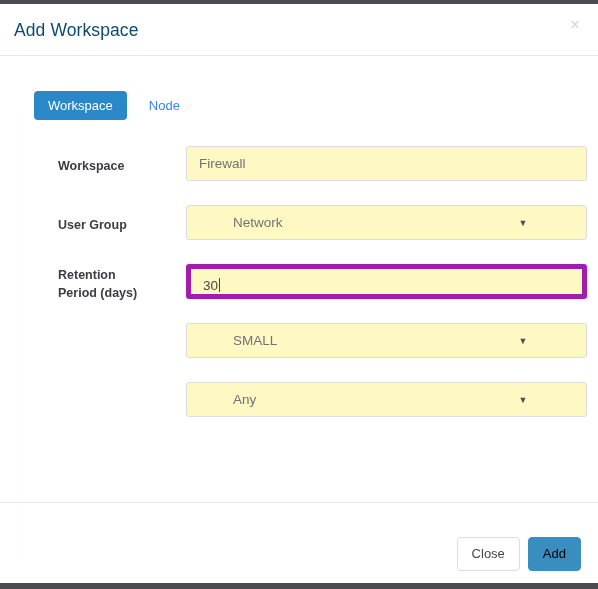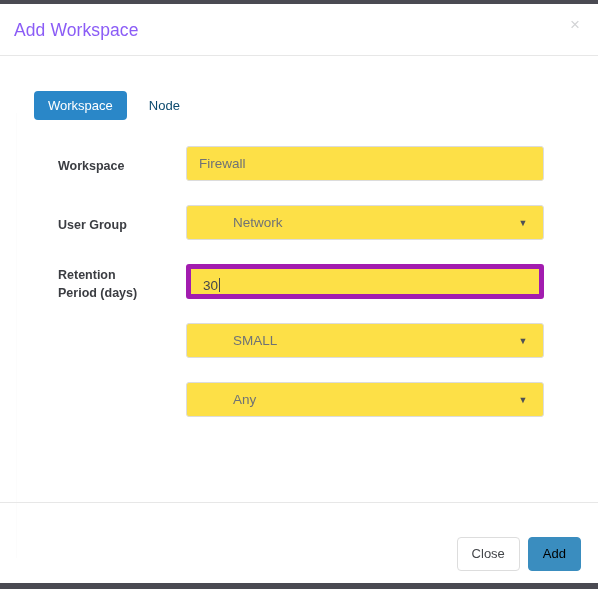--- a/index.html
+++ b/index.html
@@ -47,21 +47,21 @@
     position: relative;
     height: 52px;
     border-bottom: 1px solid #e7e7e7;
   }
   .modal-title {
     position: absolute;
     left: 14px;
     top: 16px;
     font-size: 17.5px;
     font-weight: 400;
-    color: #8b5cf6;
+    color: #0c4a6e;
     letter-spacing: .1px;
   }
   .close-icon {
     position: absolute;
     right: 14px;
     top: 12px;
     width: 18px;
     height: 18px;
     line-height: 18px;
     text-align: center;
@@ -89,21 +89,21 @@
     top: 35px;
     display: flex;
     align-items: center;
     gap: 8px;
   }
   .tab {
     font-size: 13px;
     padding: 8px 14px;
     border-radius: 4px;
     cursor: pointer;
-    color: #0c4a6e;
+    color: #3b82f6;
     background: transparent;
     border: none;
     font-family: "Liberation Sans", sans-serif;
     line-height: 1;
   }
   .tab.active {
     background: #2a87c8;
     color: #ffffff;
     font-weight: 400;
   }
@@ -130,25 +130,25 @@
   }
   .row-workspace  .form-label { top: 11px; }
   .row-usergroup  .form-label { top: 11px; }
   .row-retention  .form-label { top: 2px; }
   .row-datasize   .form-label { top: 11px; }
   .row-rackname   .form-label { top: 11px; }
 
   .field {
     position: absolute;
     left: 186px;
-    width: 358px;
+    width: 401px;
     height: 35px;
     top: 0;
     border: 1px solid #dcdcdc;
-    background: #fde047;
+    background: #fef9c3;
     border-radius: 3px;
     font-size: 13.5px;
     color: #6f7276;
     font-family: "Liberation Sans", sans-serif;
     padding: 0 12px;
     line-height: 33px;
     outline: none;
   }
   .field.select {
     cursor: pointer;

